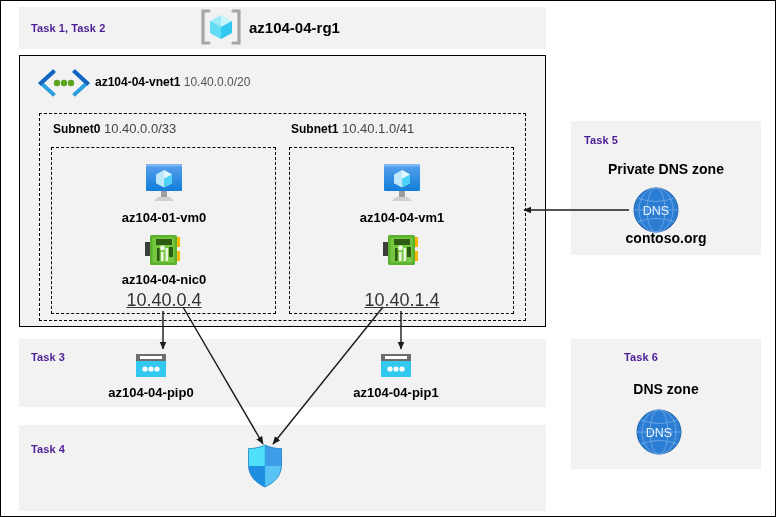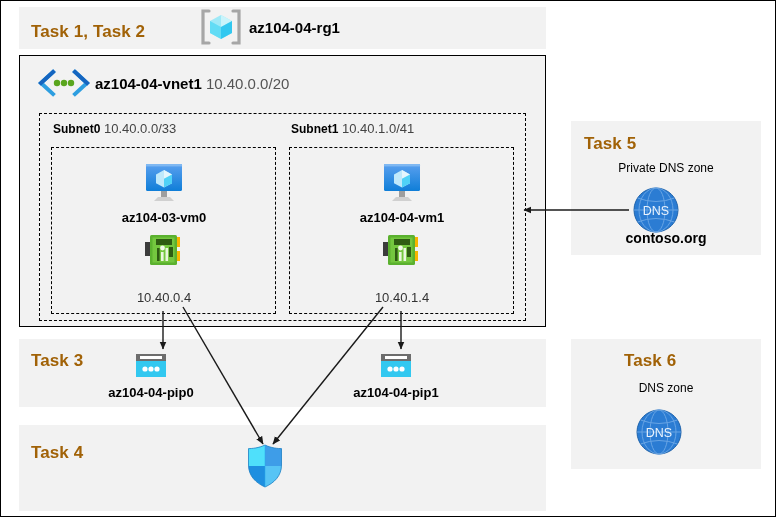--- a/index.html
+++ b/index.html
@@ -3,45 +3,45 @@
 <meta charset="utf-8">
 <style>
   html,body{margin:0;padding:0;background:#ffffff;}
   body{width:776px;height:517px;position:relative;overflow:hidden;
        font-family:"Liberation Sans", sans-serif;color:#000;}
 
   #canvas{position:absolute;left:0;top:0;width:776px;height:517px;
           border:1px solid #000;box-sizing:border-box;background:#fff;}
 
   .panel{position:absolute;background:#f2f2f2;box-sizing:border-box;}
-  .task-label{position:absolute;font-size:17px;font-weight:bold;color:#a16207;
+  .task-label{position:absolute;font-size:11px;font-weight:bold;color:#4c1d95;
               letter-spacing:.1px;white-space:nowrap;}
 
   .vnet-panel{left:18px;top:54px;width:527px;height:272px;background:#f2f2f2;
               border:1px solid #000;}
   .rg-panel{left:18px;top:6px;width:527px;height:42px;background:#f2f2f2;}
 
   .dashed-outer{position:absolute;left:38px;top:112px;width:487px;height:208px;
                 border:1.4px dashed #000;box-sizing:border-box;}
   .subnet-title{position:absolute;font-size:13px;color:#444;white-space:nowrap;}
   .subnet-title b{color:#000;font-size:12px;}
 
   .dashed-inner{position:absolute;border:1.4px dashed #000;box-sizing:border-box;}
 
   .node-label{position:absolute;text-align:center;font-size:13px;font-weight:bold;
               white-space:nowrap;color:#000;}
-  .node-sub{position:absolute;text-align:center;font-size:13px;color:#333;
-            white-space:nowrap;}
+  .node-sub{position:absolute;text-align:center;font-size:18px;color:#333;
+            white-space:nowrap;text-decoration:underline;}
   .icon{position:absolute;}
 
-  .heading{position:absolute;font-size:12px;font-weight:normal;color:#000;
+  .heading{position:absolute;font-size:14px;font-weight:bold;color:#000;
            white-space:nowrap;text-align:center;}
 
   .rg-name{position:absolute;font-size:15px;font-weight:bold;color:#000;white-space:nowrap;}
-  .vnet-name{position:absolute;font-size:15px;white-space:nowrap;color:#555;}
+  .vnet-name{position:absolute;font-size:12px;white-space:nowrap;color:#555;}
   .vnet-name b{color:#000;}
 
   svg.overlay{position:absolute;left:0;top:0;width:776px;height:517px;
               pointer-events:none;}
 </style>
 </head>
 <body>
 
 <div id="canvas">
 
@@ -96,37 +96,38 @@
         </defs>
       <rect x="10" y="4" width="36" height="27" rx="1.5" fill="url(#vmg0)"></rect>
       <rect x="10" y="4" width="36" height="2.4" fill="#7fb8f2"></rect>
       <polygon points="28,10 36,14.4 36,23.2 28,27.6 20,23.2 20,14.4" fill="#bfe9fb"></polygon>
       <polygon points="28,10 36,14.4 28,18.8" fill="#e4f6fd"></polygon>
       <polygon points="28,18.8 36,14.4 36,23.2 28,27.6" fill="#4fd2f7"></polygon>
       <rect x="25" y="31" width="6" height="6" fill="#9e9e9e"></rect>
       <polygon points="18,41 38,41 34,37 22,37" fill="#d0d0d0"></polygon>
     </svg>
   </div>
-  <div class="node-label" style="left:63px;top:209px;width:200px;">az104-03-vm0</div>
+  <div class="node-label" style="left:63px;top:209px;width:200px;">az104-01-vm0</div>
 
   <div class="icon" style="left:144px;top:233px;width:38px;height:34px;">
     <svg width="38" height="34" viewBox="0 0 38 34">
       <rect x="0" y="8" width="6" height="14" fill="#3c3c3c"></rect>
       <rect x="30" y="3" width="5" height="10" fill="#f7b500"></rect>
       <rect x="30" y="17" width="5" height="10" fill="#f7b500"></rect>
       <rect x="5" y="1" width="27" height="30" rx="1.5" fill="#5bb12f"></rect>
       <rect x="7.5" y="3.5" width="22" height="25" fill="#74c73f"></rect>
       <rect x="11" y="5" width="16" height="6" fill="#2e5c12"></rect>
       <rect x="12" y="14" width="2.6" height="13" fill="#2e5c12"></rect>
       <rect x="16" y="18" width="2.6" height="9" fill="#e9f7dd"></rect>
       <rect x="20.5" y="14" width="2.6" height="13" fill="#e9f7dd"></rect>
       <circle cx="17.5" cy="14" r="2.4" fill="#f2fbe9"></circle>
       <rect x="24" y="13" width="4" height="10" fill="#2e5c12"></rect>
     </svg>
   </div>
+  <div class="node-label" style="left:63px;top:271px;width:200px;">az104-04-nic0</div>
   <div class="node-sub" style="left:63px;top:289px;width:200px;">10.40.0.4</div>
 
   <div class="subnet-title" style="left:290px;top:120px;">
     <b>Subnet1</b>
     <span>10.40.1.0/41</span>
   </div>
   <div class="dashed-inner" style="left:288px;top:146px;width:225px;height:167px;"></div>
 
   <div class="icon" style="left:373px;top:159px;width:56px;height:46px;">
     <svg width="56" height="46" viewBox="0 0 56 46">

